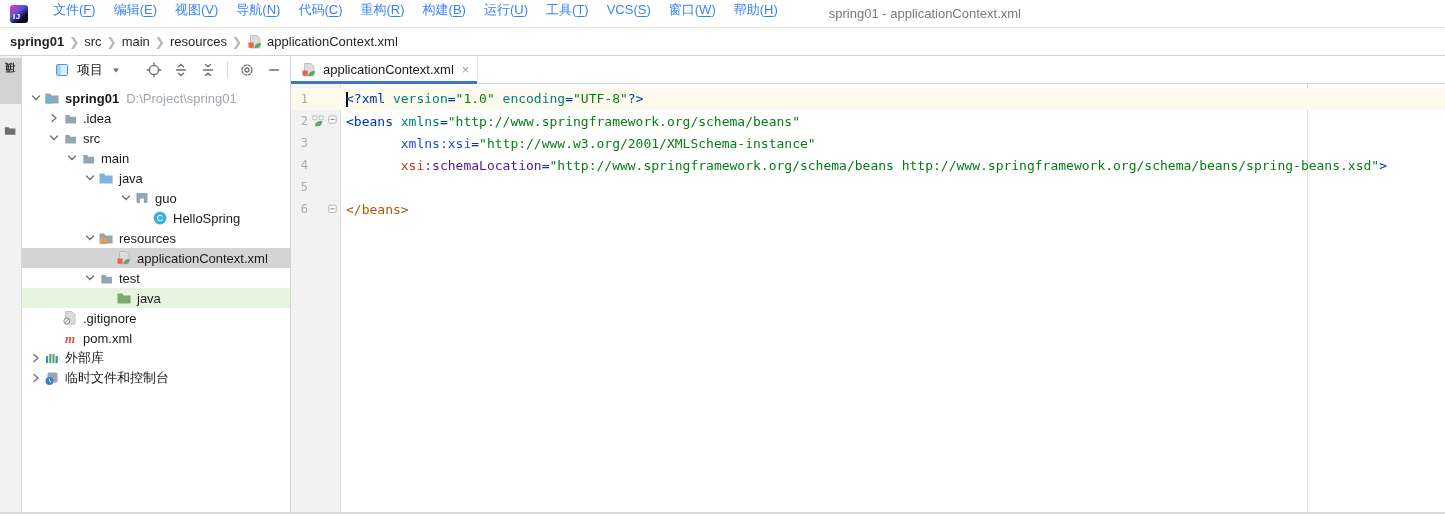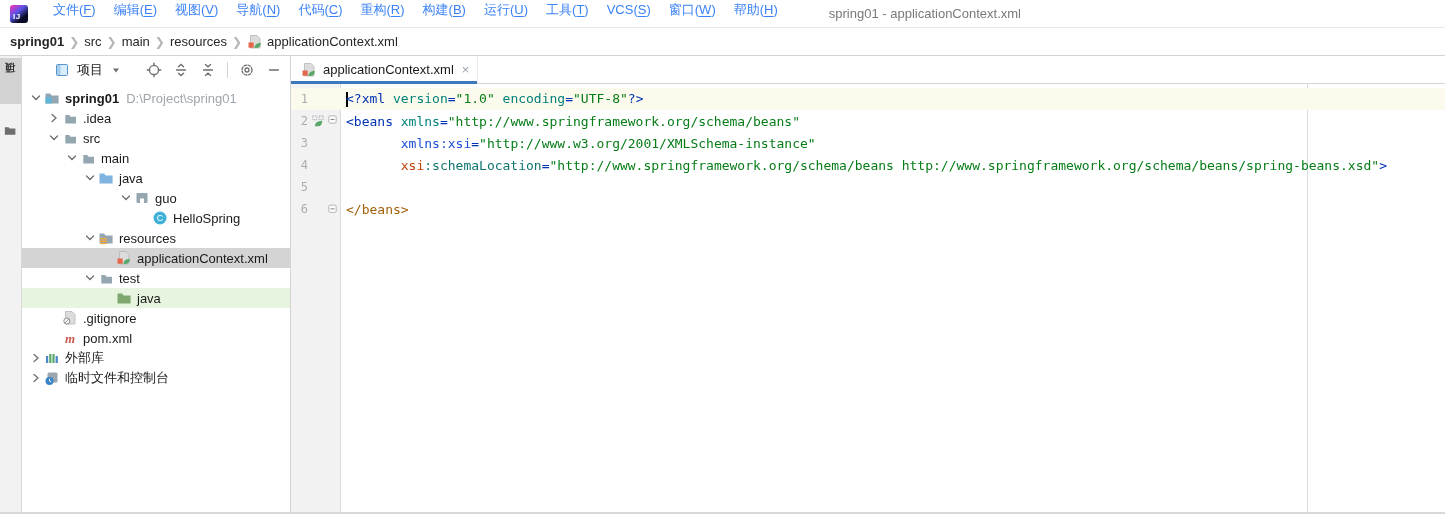--- a/index.html
+++ b/index.html
@@ -418,21 +418,21 @@
                 <span class="cl-fold"></span>
               </div>
               <div class="cl-text"><span style="color:#000000">       </span><span style="color:#1d4ed8">xmlns:xsi</span><span style="color:#0033B3">=</span><span style="color:#067D17">"http://www.w3.org/2001/XMLSchema-instance"</span></div>
             </div>
             <div class="code-line" style="">
               <div class="cl-gutter">
                 <span class="cl-num" style="color:#ADADAD">4</span>
                 <span class="cl-ic"></span>
                 <span class="cl-fold"></span>
               </div>
-              <div class="cl-text"><span style="color:#000000">       </span><span style="color:#c2410c">xsi</span><span style="color:#0f766e">:schemaLocation</span><span style="color:#0033B3">=</span><span style="color:#067D17">"http://www.springframework.org/schema/beans http://www.springframework.org/schema/beans/spring-beans.xsd"</span><span style="color:#0033B3">&gt;</span></div>
+              <div class="cl-text"><span style="color:#000000">       </span><span style="color:#c2410c">xsi</span><span style="color:#4c1d95">:schemaLocation</span><span style="color:#0033B3">=</span><span style="color:#067D17">"http://www.springframework.org/schema/beans http://www.springframework.org/schema/beans/spring-beans.xsd"</span><span style="color:#0033B3">&gt;</span></div>
             </div>
             <div class="code-line" style="">
               <div class="cl-gutter">
                 <span class="cl-num" style="color:#ADADAD">5</span>
                 <span class="cl-ic"></span>
                 <span class="cl-fold"></span>
               </div>
               <div class="cl-text"></div>
             </div>
             <div class="code-line" style="">

